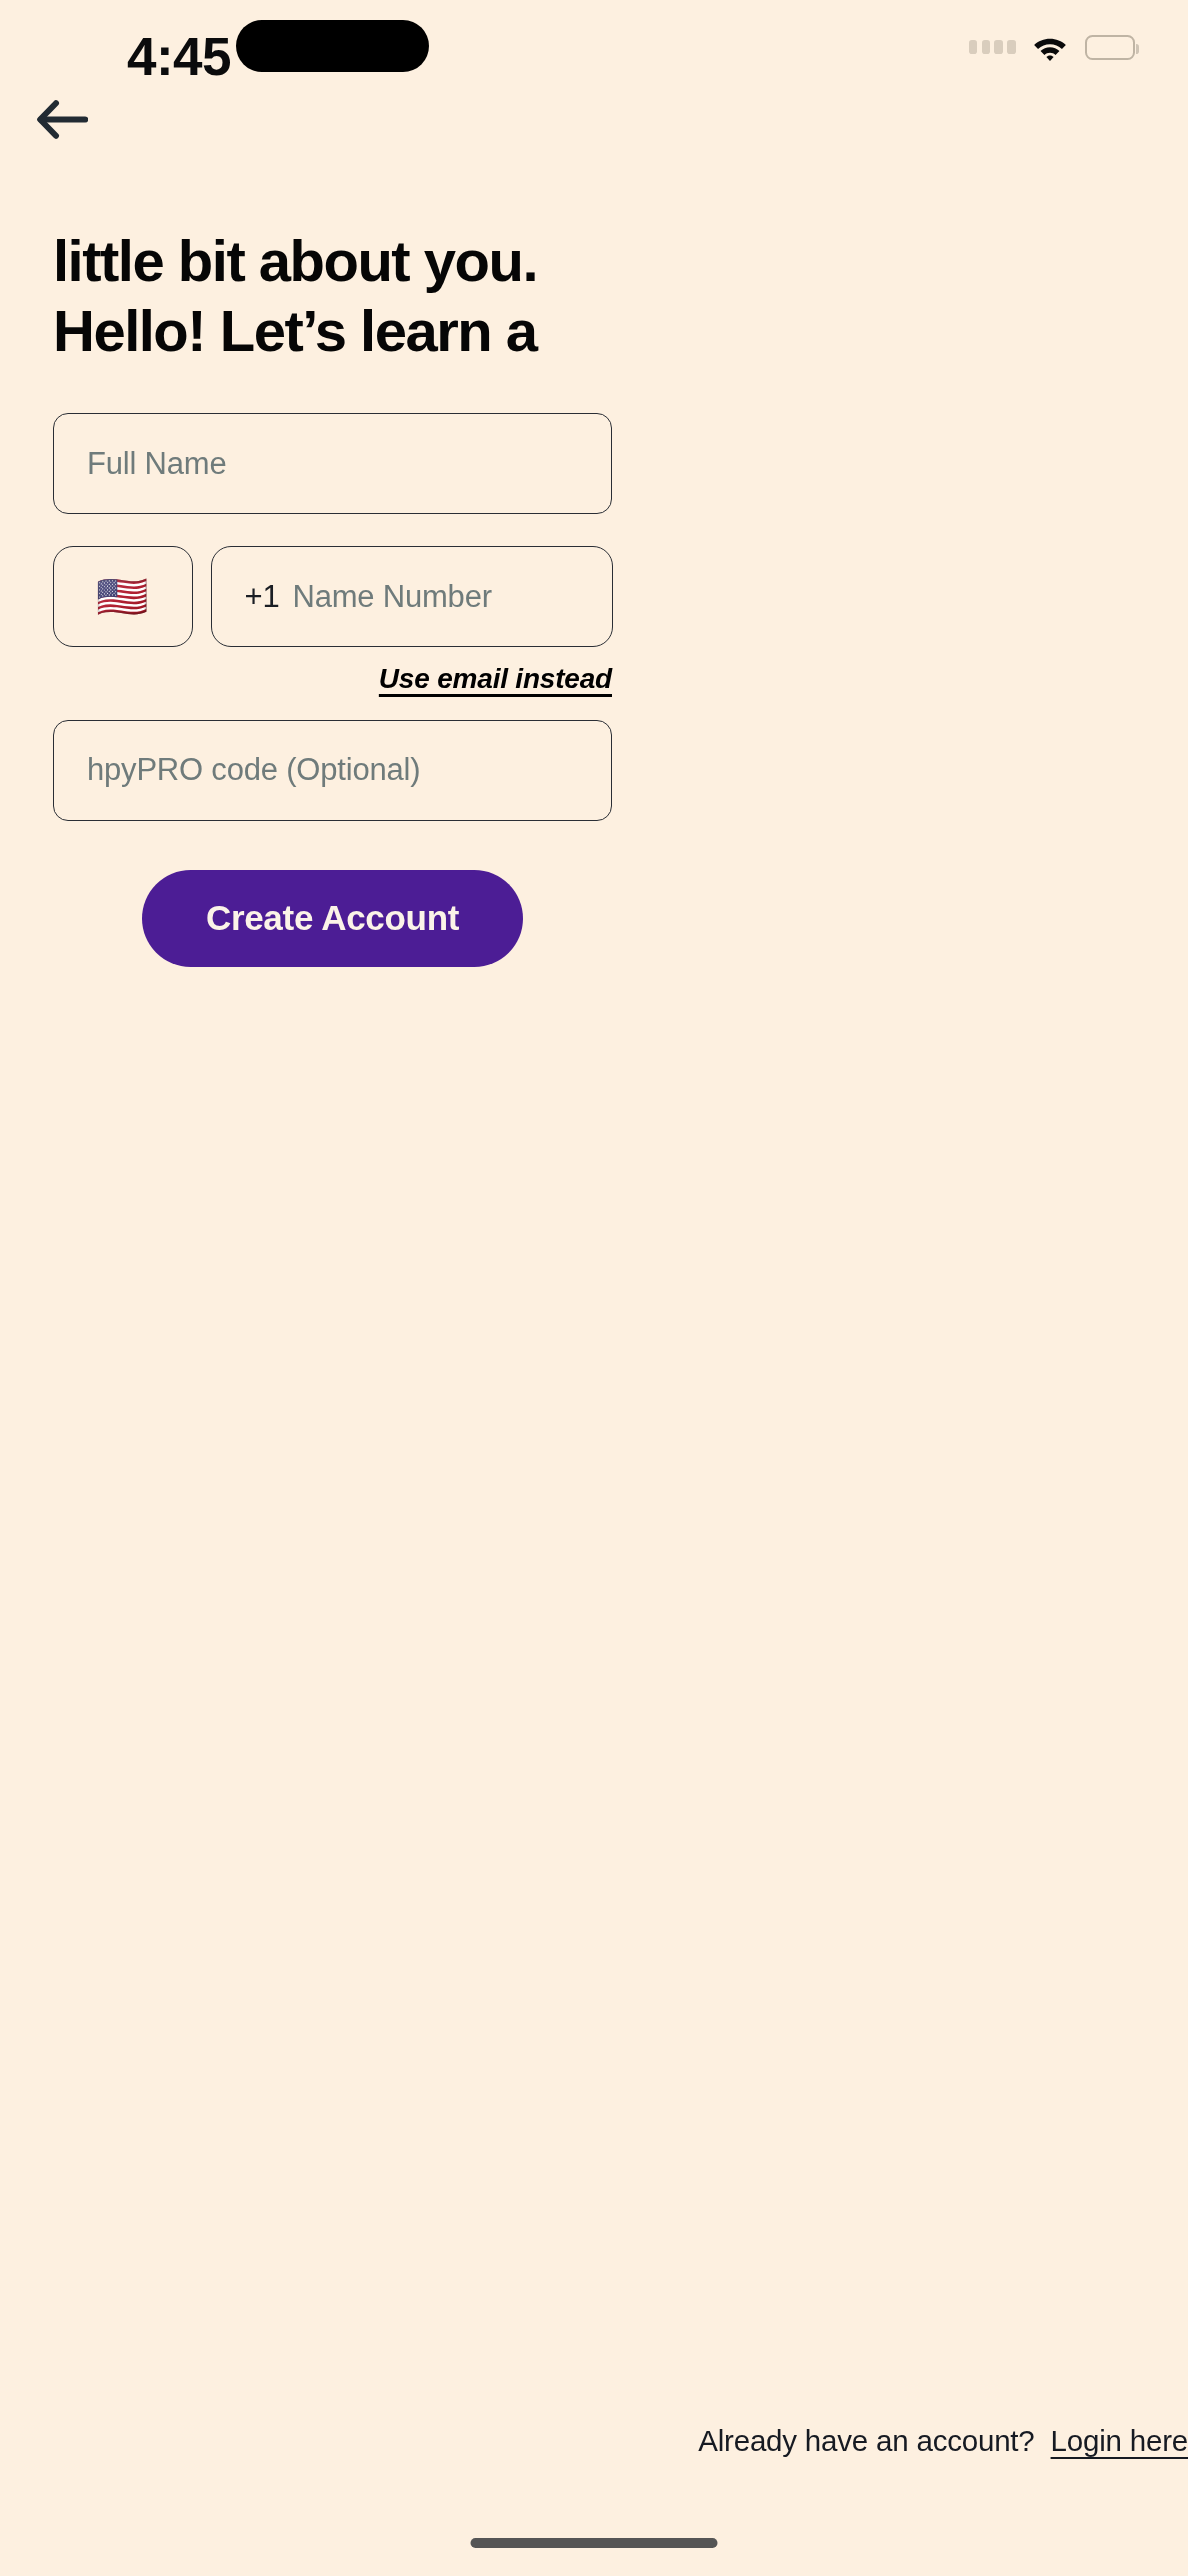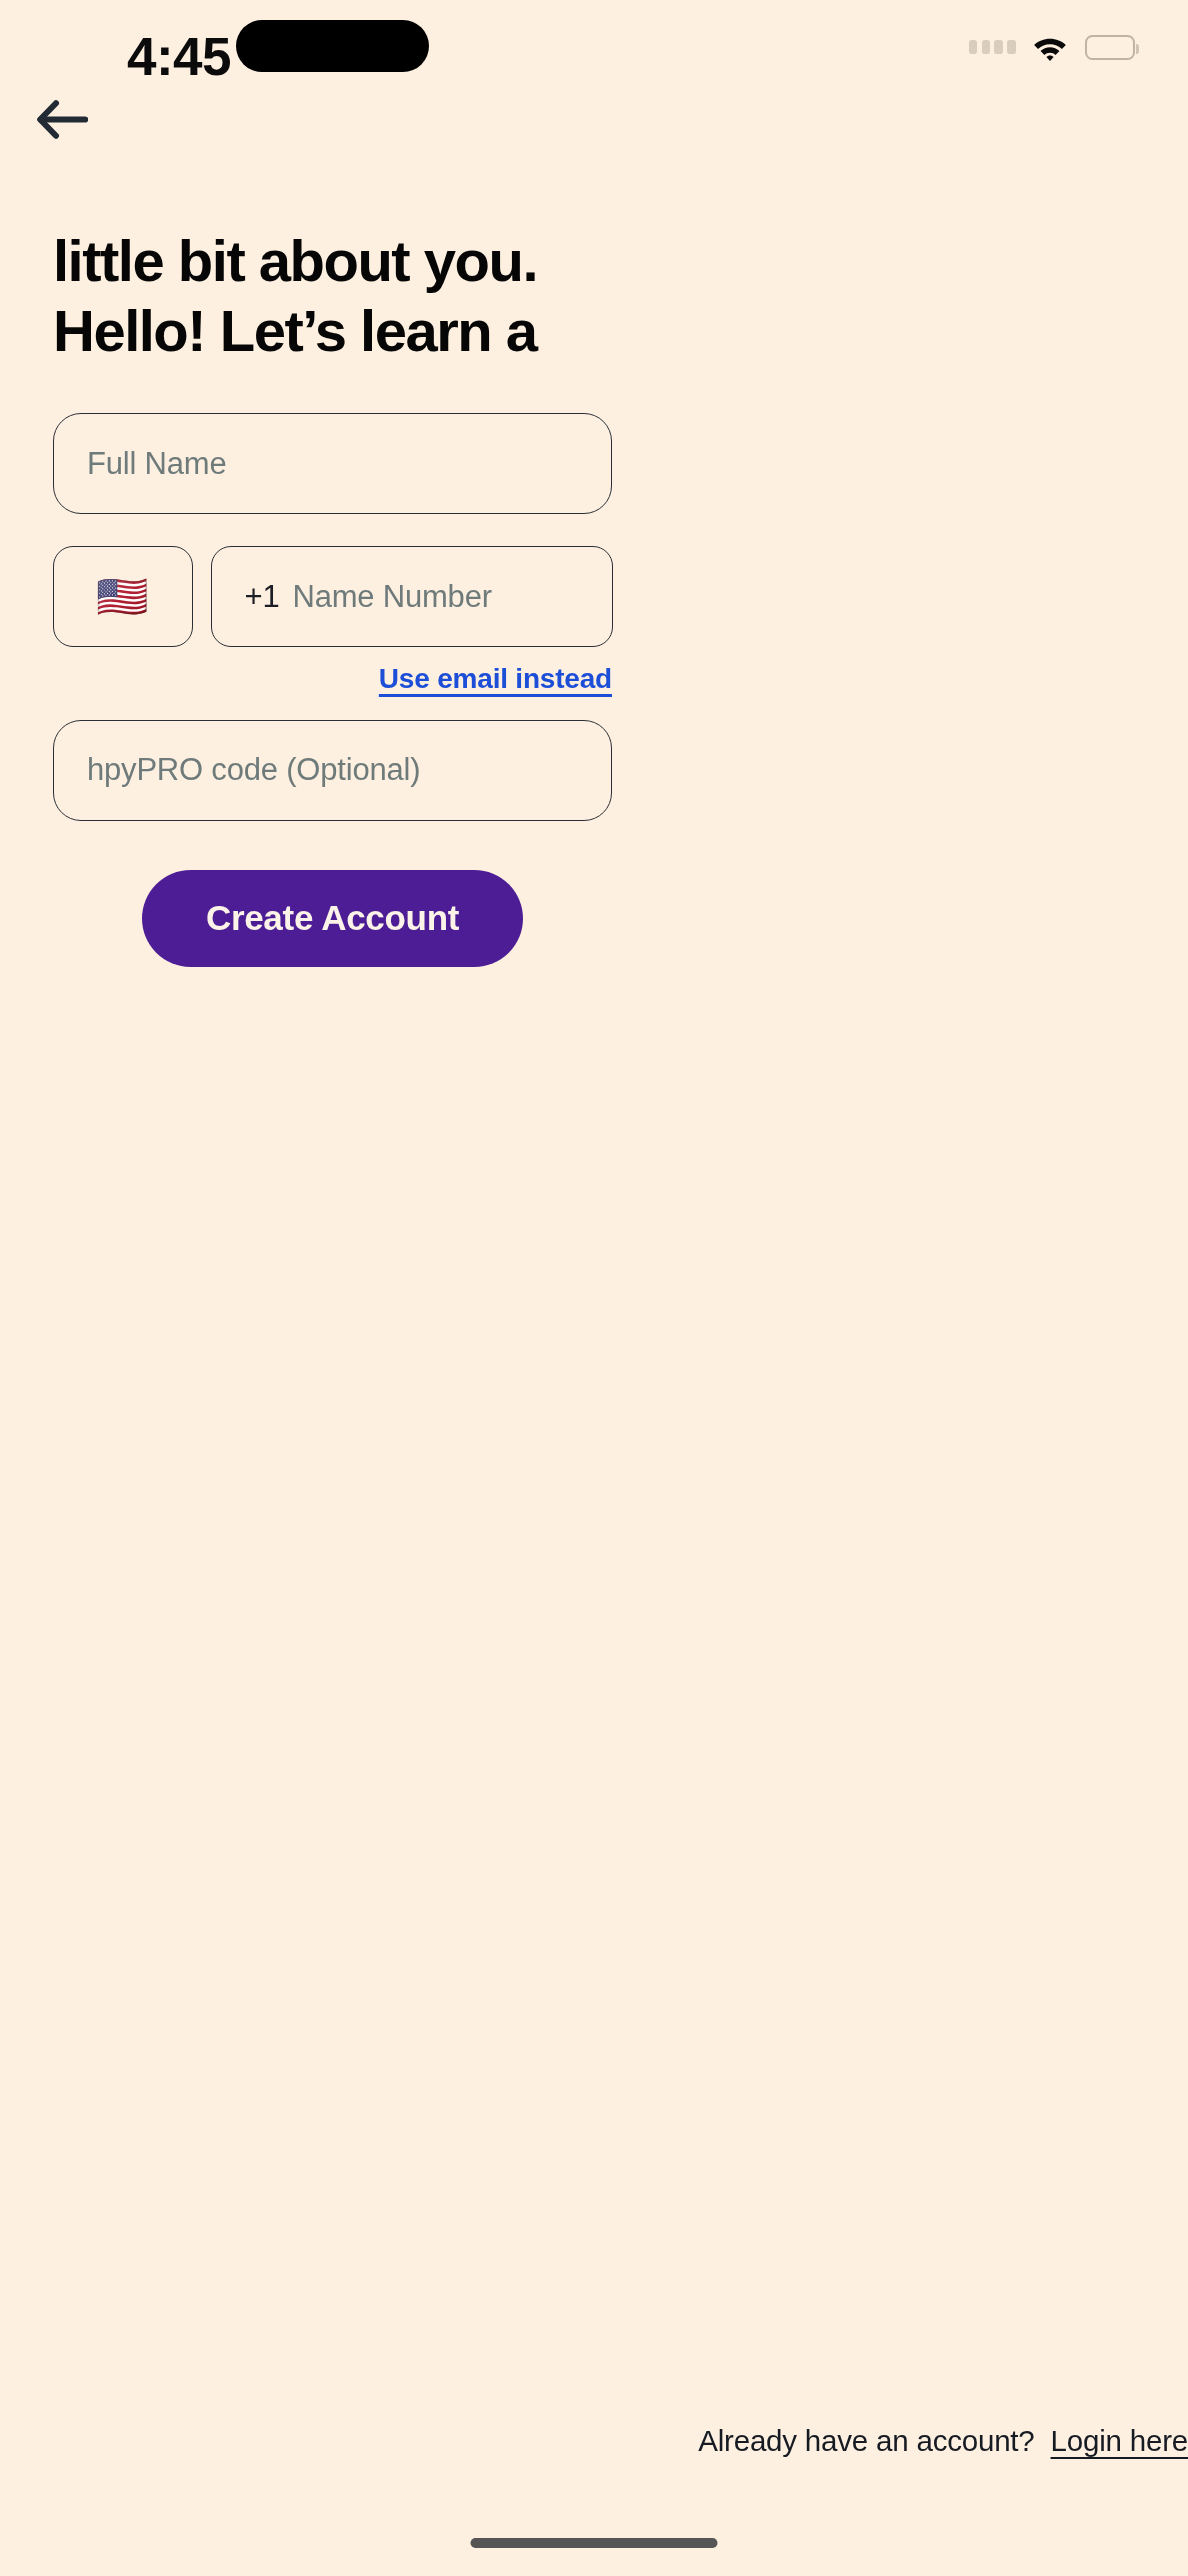--- a/index.html
+++ b/index.html
@@ -74,21 +74,21 @@
     color:#060606;
     font-family:"Liberation Sans", sans-serif;
   }
 
   
   .form { position:absolute; left:53px; top:413px; width:1082px; }
 
   .field {
     width:559px; height:101px;
     border:1.8px solid #2A2E35;
-    border-radius:28px;
+    border-radius:15px;
     background:transparent;
     display:flex; align-items:center;
     padding:0 33px;
   }
   .ph {
     font-size:31px; color:#6F7B7B;
     letter-spacing:-0.2px;
     font-family:"Liberation Sans", sans-serif;
   }
 
@@ -112,25 +112,26 @@
     font-size:31px; color:#1B1E24; font-weight:500;
     letter-spacing:-0.2px;
   }
 
   .email-link-row {
     width:559px; text-align:right;
     margin-top:15.7px;
   }
   .email-link {
     font-size:28px; font-weight:700;
-    color:#1d4ed8;
+    color:#000000;
     text-decoration:underline;
     text-underline-offset:6.4px;
     text-decoration-thickness:2.8px;
     letter-spacing:-0.2px;
+    font-style:italic;
   }
 
   .promo { margin-top:25px; }
 
   .cta {
     margin-top:49px; margin-left:89px;
     width:381px; height:97px;
     background:#4c1d95;
     border:none; border-radius:49px;
     color:#FBF3E8;

